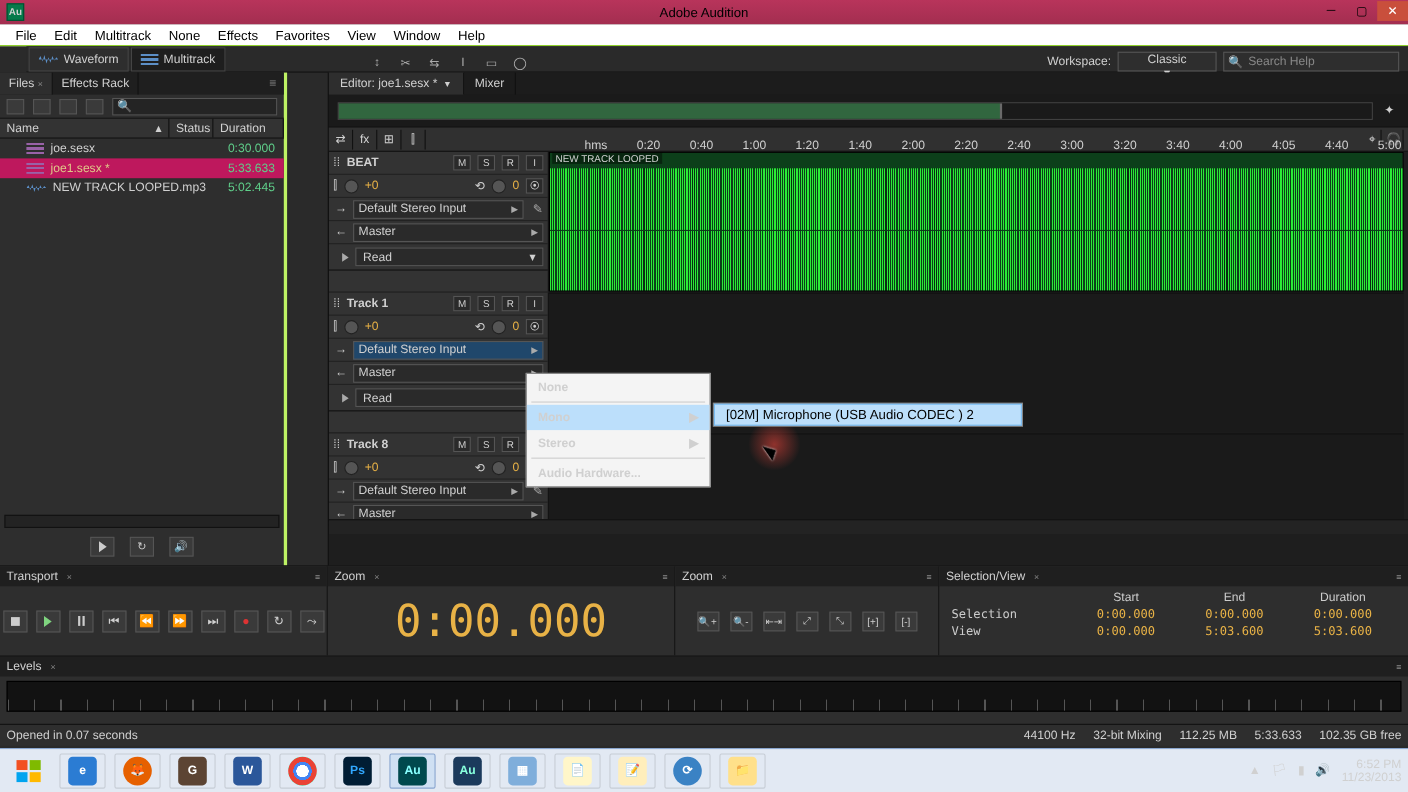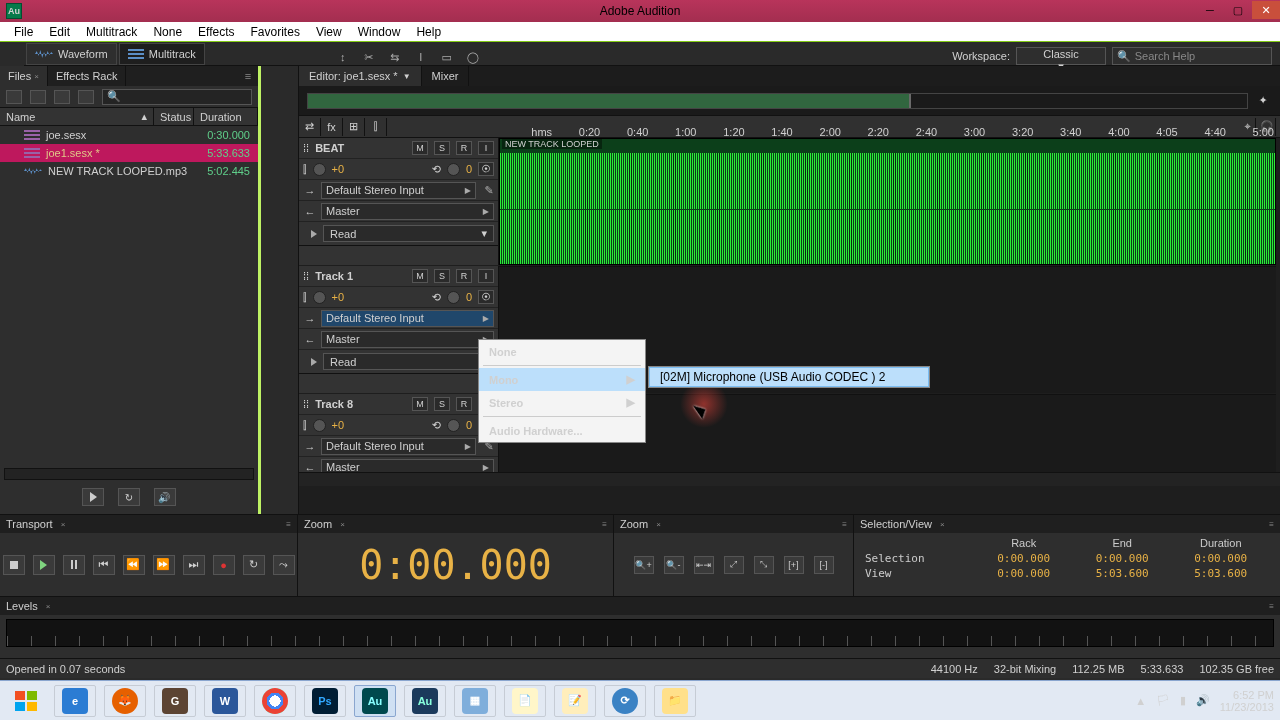--- a/index.html
+++ b/index.html
@@ -518,21 +518,21 @@
         <span>Selection/View</span>
         <span class="x">×</span>
         <div class="filler"></div>
         <span class="x">≡</span>
       </div>
     <div class="selGrid">
       <table>
         <tbody>
             <tr>
               <th></th>
-              <th>Rack</th>
+              <th>Start</th>
               <th>End</th>
               <th>Duration</th>
             </tr>
         <tr>
               <td class="lbl">Selection</td>
               <td>0:00.000</td>
               <td>0:00.000</td>
               <td>0:00.000</td>
             </tr>
         <tr>

